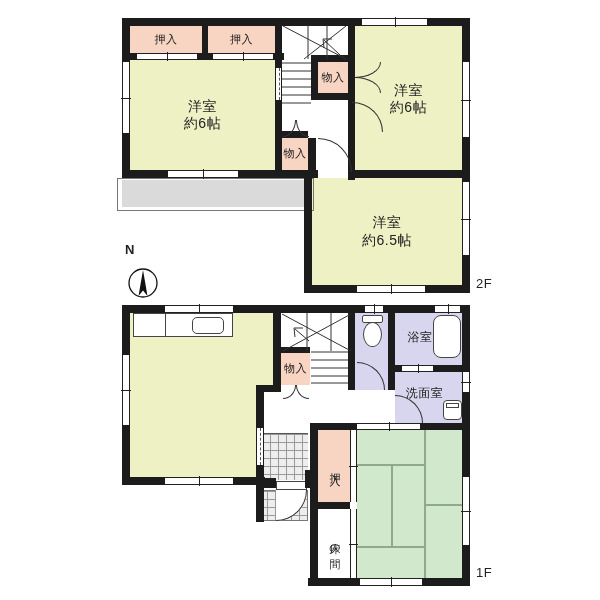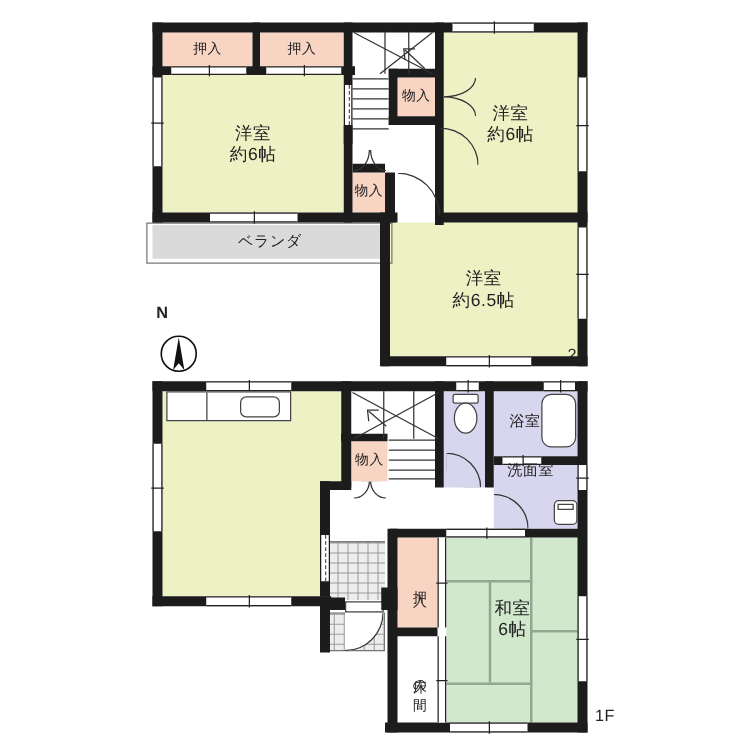--- a/index.html
+++ b/index.html
@@ -120,24 +120,21 @@
   </div>
   <div class="lbl s14" style="left:312px;top:178px;width:150px;height:107px">
     <span><span>洋室</span><br><span>約6.5帖</span></span>
   </div>
   <div class="lbl s11" style="left:314px;top:62px;width:38px;height:31px">
       <span>物入</span>
     </div>
   <div class="lbl s11" style="left:280px;top:138px;width:30px;height:32px">
       <span>物入</span>
     </div>
-  <div class="lbl s12" style="left:122px;top:180px;width:188px;height:27px">
-      <span>ベランダ</span>
-    </div>
-  <div class="lbl s13" style="left:448px;top:276px;width:28px;height:16px">
+  <div class="lbl s13" style="left:470px;top:276px;width:28px;height:16px">
       <span>2F</span>
     </div>
 
   <div class="lbl s13" style="left:120px;top:242px;width:20px;height:16px;font-weight:600">
       <span>N</span>
     </div>
   <svg style="left:128px;top:266px" width="32" height="34" viewBox="0 0 32 34">
     <circle cx="15" cy="17" r="14" fill="#fff" stroke="#111" stroke-width="1.3"></circle>
     <polygon points="15,4 10.5,30 15,24.5 19.5,30" fill="#111"></polygon>
   </svg>
@@ -227,26 +224,23 @@
       <polyline points="14,24 13,15 22,15" fill="none"></polyline>
     </g>
   </svg>
 
   <div class="lbl s11" style="left:278px;top:353px;width:35px;height:32px">
       <span>物入</span>
     </div>
   <div class="lbl s12" style="left:395px;top:328px;width:50px;height:18px">
       <span>浴室</span>
     </div>
-  <div class="lbl s12" style="left:395px;top:367px;width:59px;height:18px">
+  <div class="lbl s12" style="left:395px;top:384px;width:59px;height:18px">
       <span>洗面室</span>
     </div>
-  <div class="lbl s14" style="left:357px;top:430px;width:106px;height:130px">
-    <span><span>和室</span><br><span>6帖</span></span>
-  </div>
   <div class="lbl s11 vtext" style="left:318px;top:430px;width:32px;height:72px">
       <span>押入</span>
     </div>
   <div class="lbl s11 vtext" style="left:318px;top:509px;width:32px;height:69px">
       <span>床の間</span>
     </div>
   <div class="lbl s13" style="left:470px;top:565px;width:28px;height:16px">
       <span>1F</span>
     </div>
 

